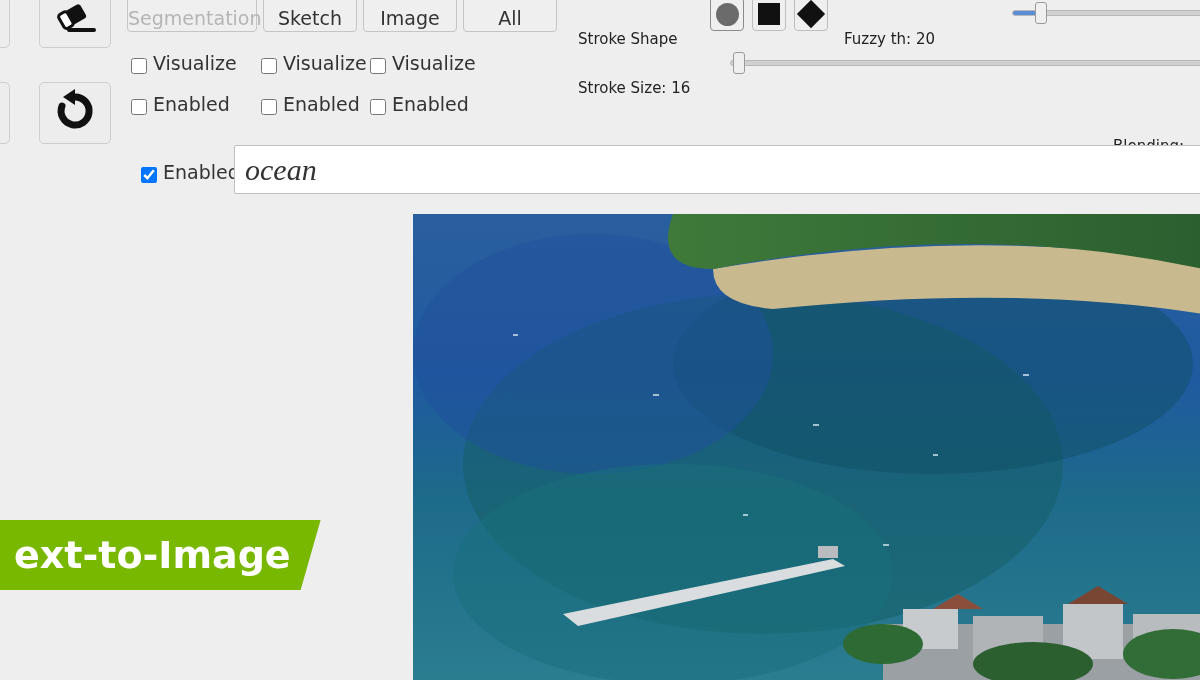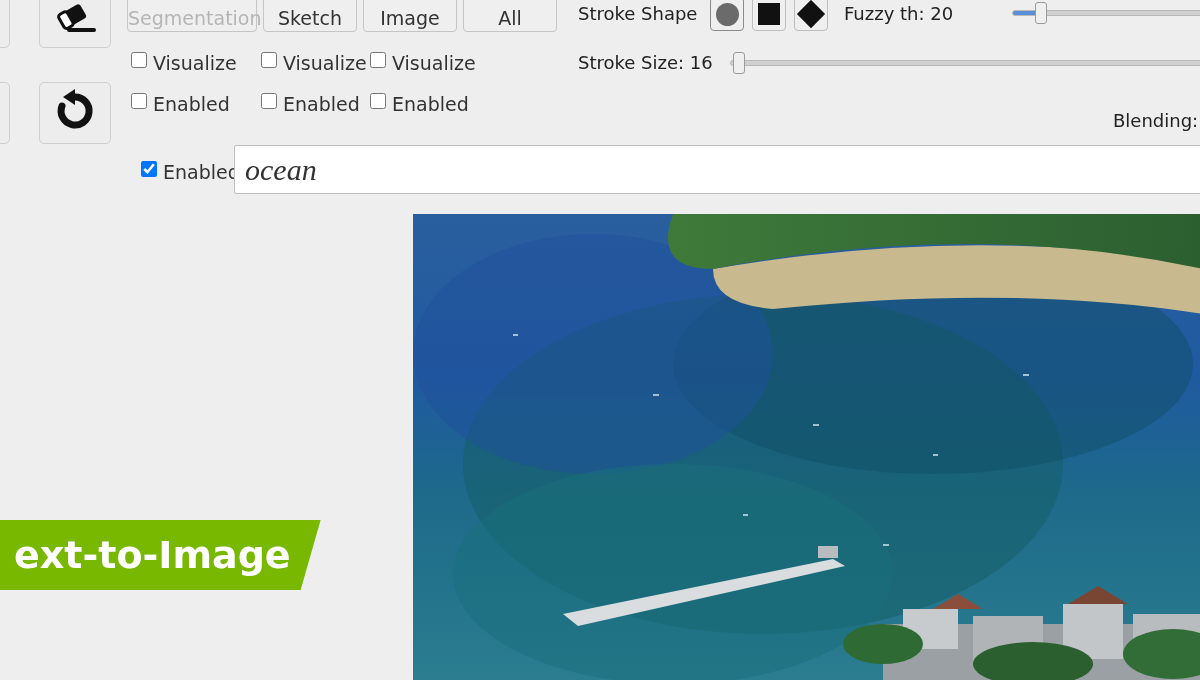--- a/index.html
+++ b/index.html
@@ -36,33 +36,34 @@
     line-height: 1;
     padding-top: 8px;
     cursor: default;
     font-family: inherit;
   }
   .mode-btn.disabled { color: #b5b5b5; }
 
   .chk {
     position: absolute;
     display: flex;
-    align-items: flex-start;
+    align-items: flex-end;
     gap: 6px;
     font-size: 19px;
     color: #333;
   }
   .chk input[type=checkbox] {
     width: 16px; height: 16px;
   }
 
   .label-txt {
     position: absolute;
-    font-size: 18px;
+    font-size: 15px;
     color: #222;
+    margin-top: 27px;
   }
 
   
   .swatch {
     position: absolute;
     width: 34px; height: 34px;
     border: 1px solid #bdbdbd;
     border-radius: 4px;
     background: #efefef;
     display: flex;

